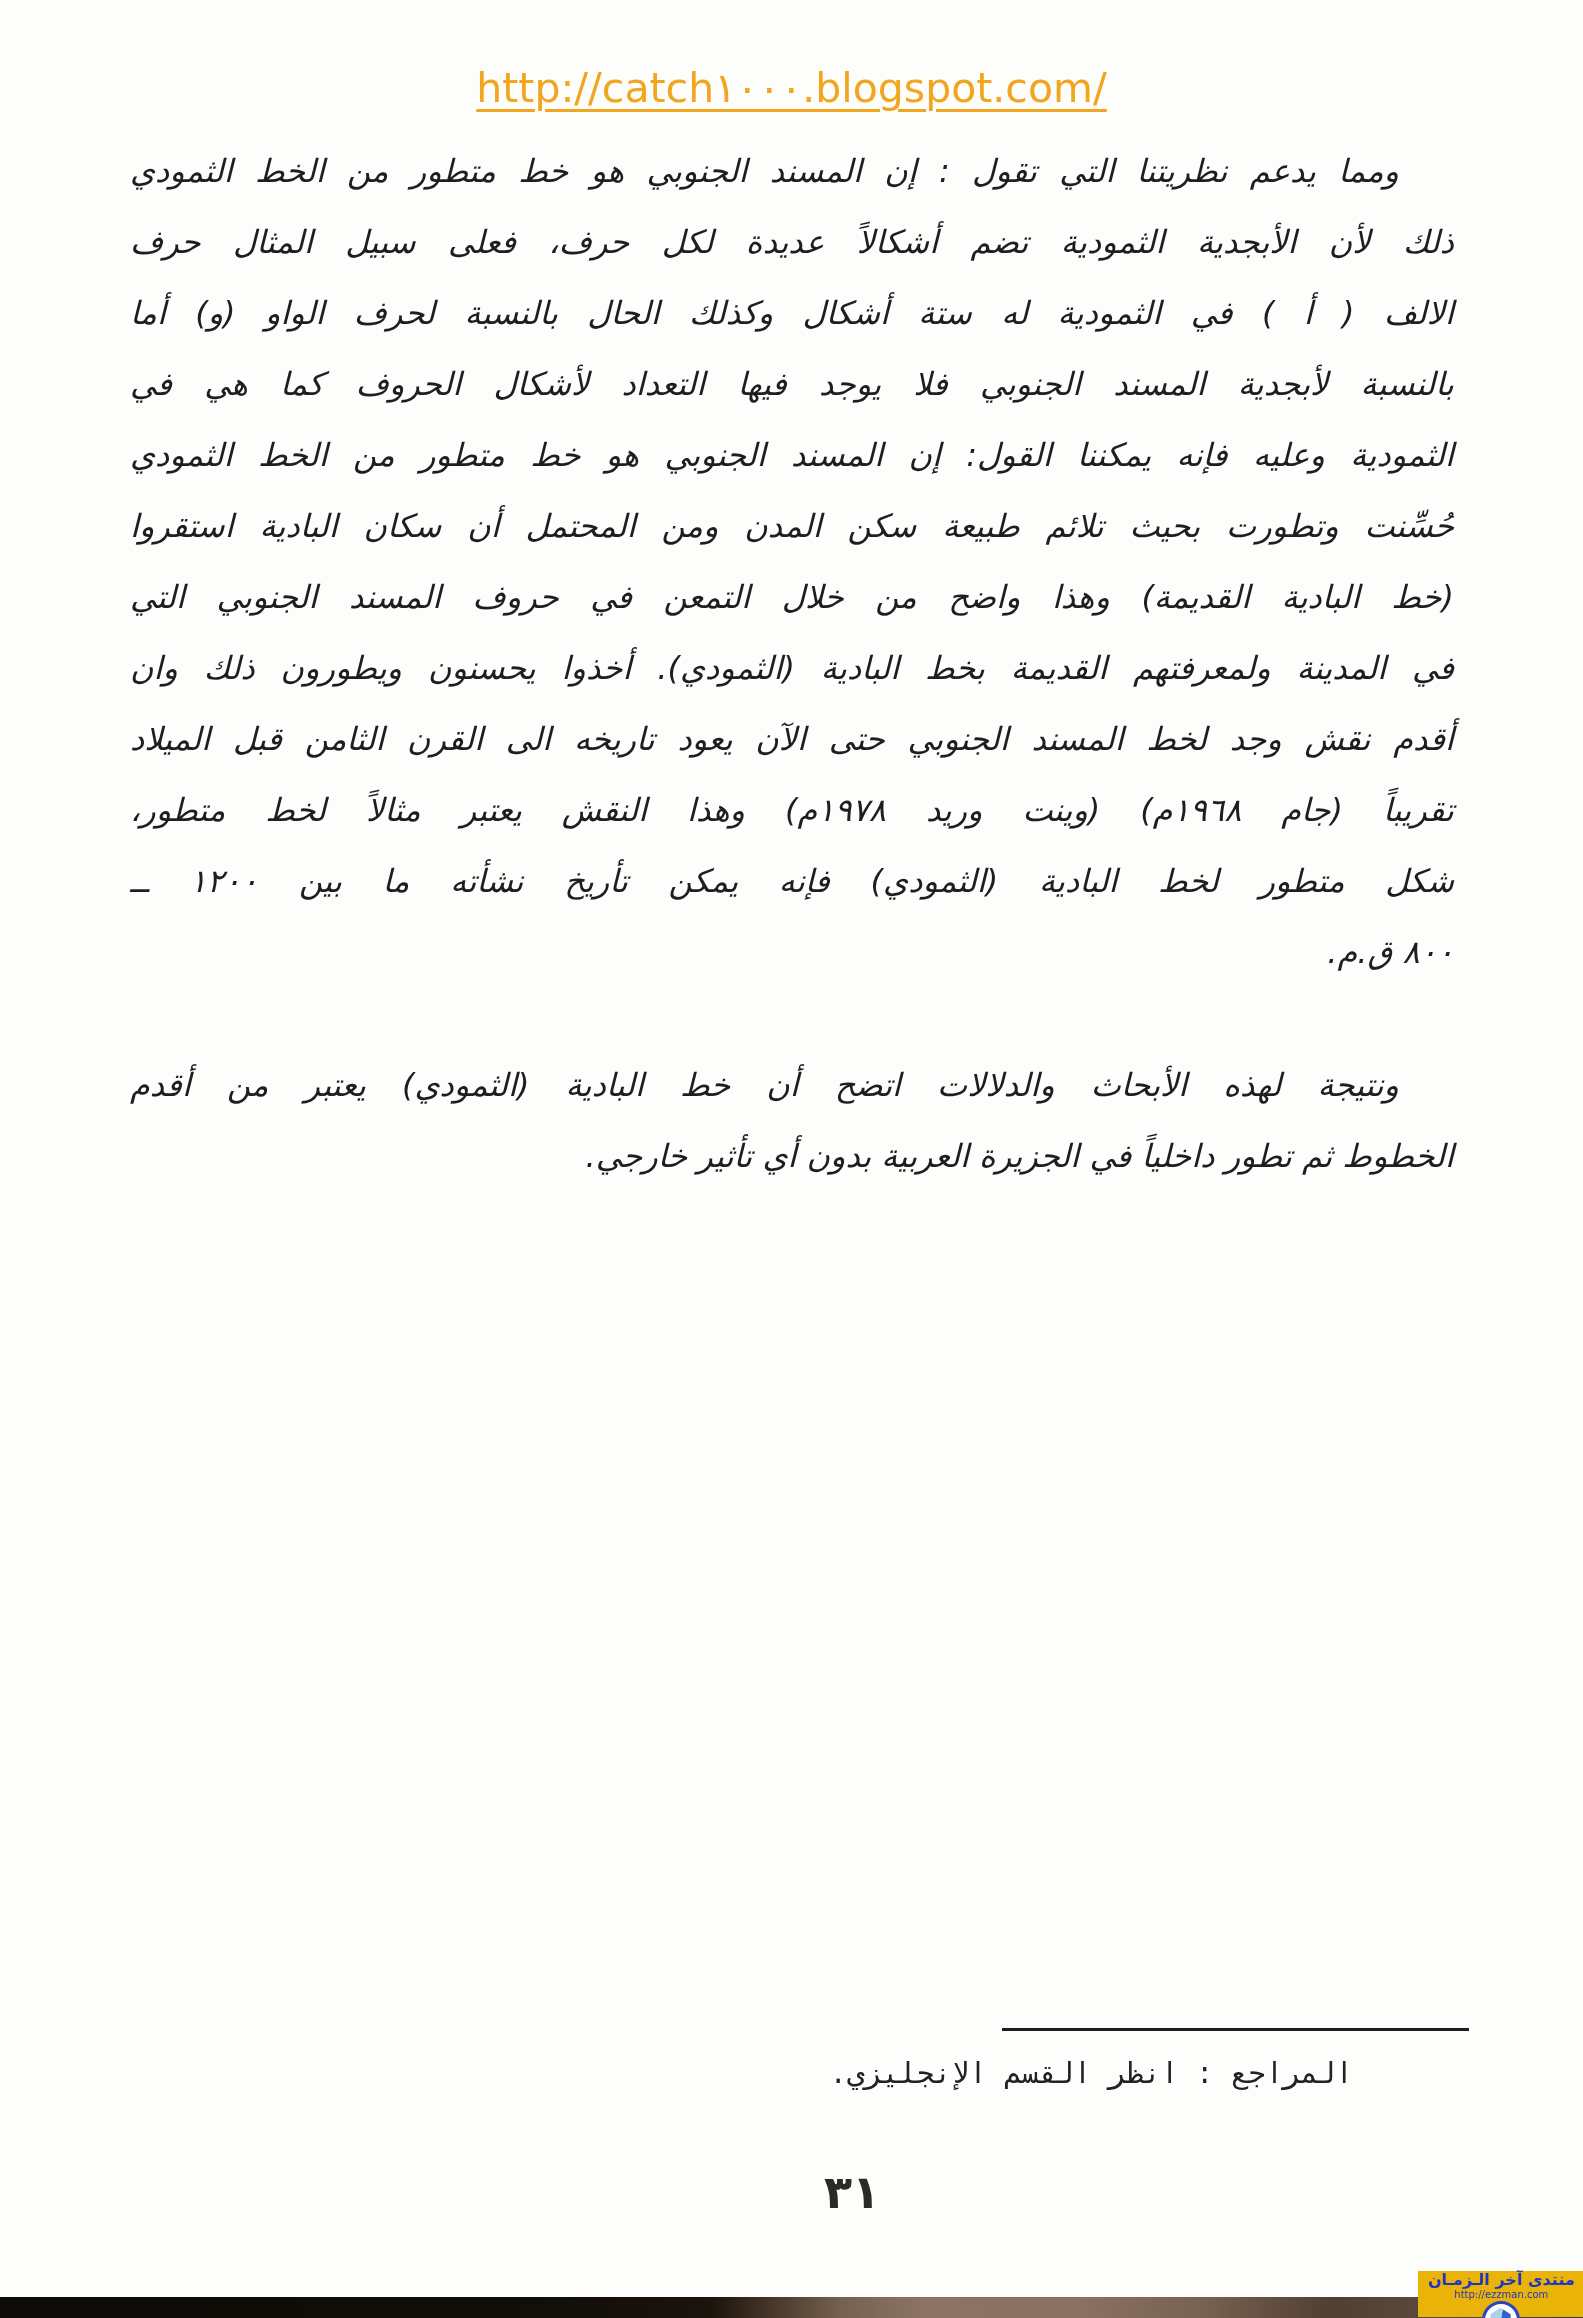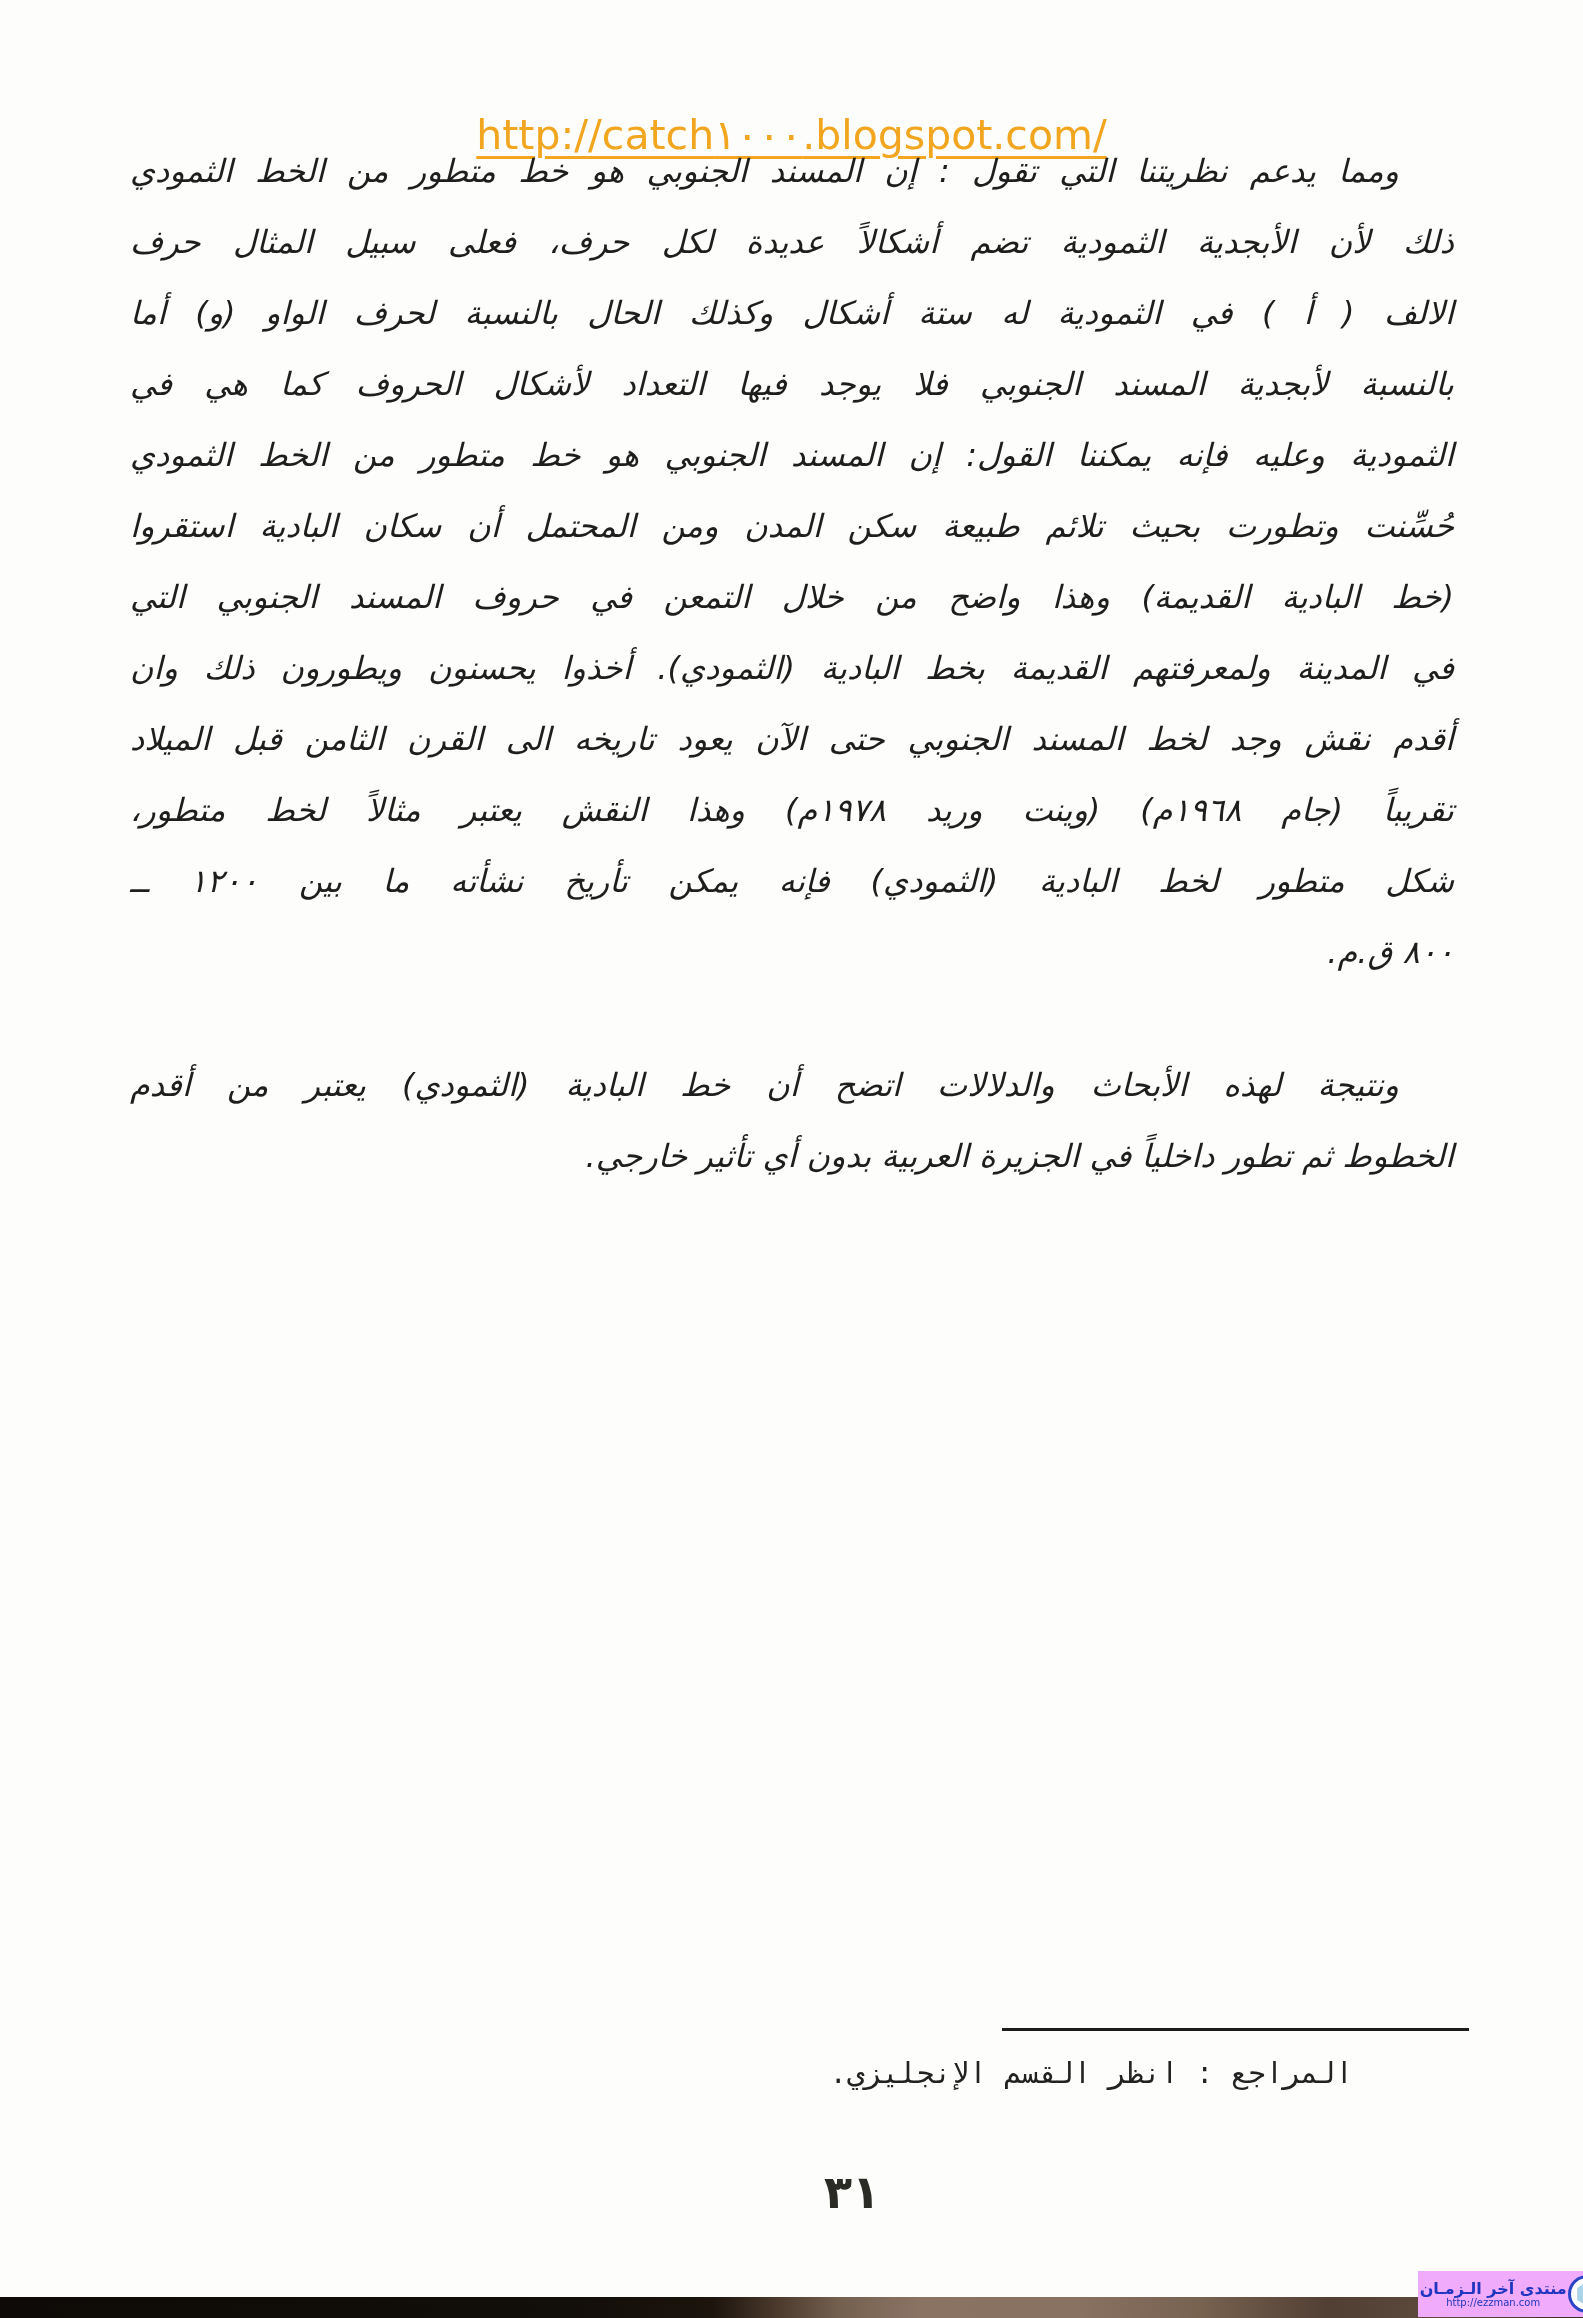--- a/index.html
+++ b/index.html
@@ -16,21 +16,20 @@
     text-align:center;
     font-size:41px;
     font-family:"DejaVu Sans",sans-serif;
     color:#F2A51E;
     text-decoration:underline;
     text-decoration-thickness:3.4px;
     text-underline-offset:6.7px;
     letter-spacing:0px;
     direction:ltr;
     cursor:pointer;
-    margin-top:47px;
   }
   
   .body-text{
     position:absolute;
     top:136px;right:129px;left:130px;
     direction:rtl;
     font-size:32px;
     line-height:71px;
     color:#1e1e1e;
     font-family:"DejaVu Sans",sans-serif;
@@ -86,24 +85,24 @@
       #4a392c 49%, #74604f 53%, #8b7364 58%,
       #8a7263 68%, #77614f 76%, #513f34 84%,
       #5d4a3d 91%, #3c2f27 100%);
   }
 
   
   .watermark{
     position:absolute;
     right:0;top:2271px;
     width:165px;height:46px;
-    background:#f0abfc;
+    background:#eab308;
     display:flex;
     align-items:center;
-    flex-direction:row;
+    flex-direction:column;
   }
   .wm-text{
     flex:1;
     text-align:center;
     direction:rtl;
     line-height:1.1;
     padding-left:1.7px;
   }
   .wm-title{
     font-size:16px;

